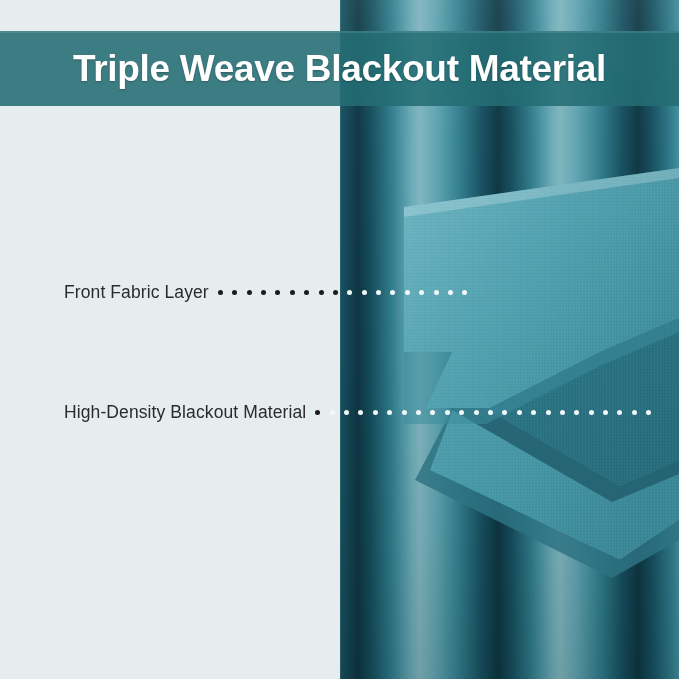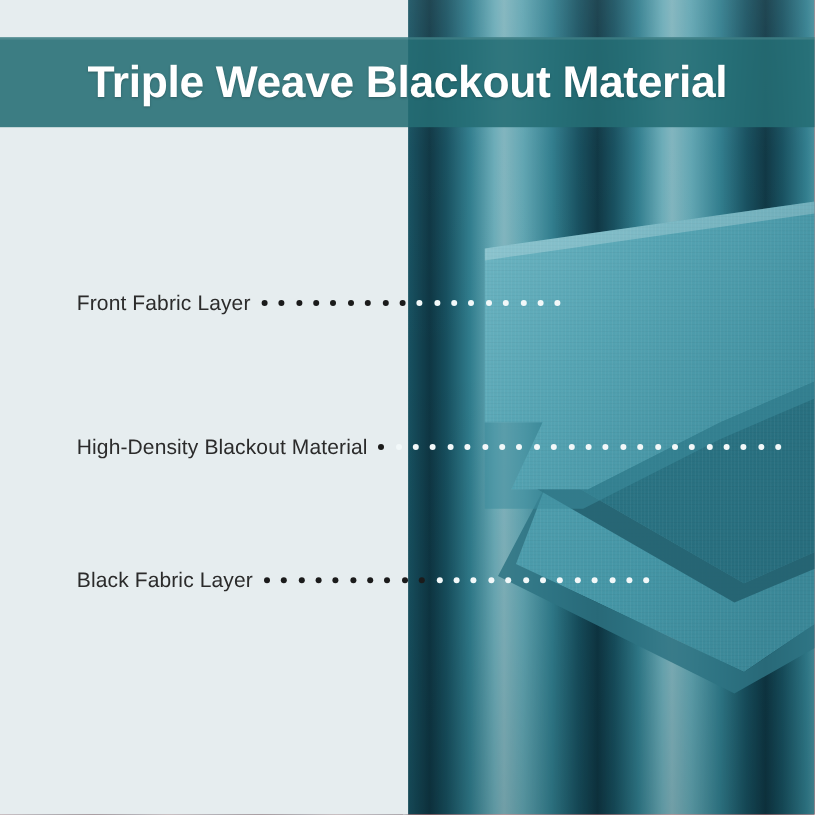--- a/index.html
+++ b/index.html
@@ -2,21 +2,21 @@
 <html><head>
 <meta charset="utf-8">
 <style>
   html,body{margin:0;padding:0;background:#fff;}
   body{font-family:"Liberation Sans",sans-serif;}
 
   #stage{
     position:relative;
     width:679px;height:679px;
     overflow:hidden;
-    background:#ef4444;
+    background:#3b82f6;
   }
 
   
   .curtain{
     position:absolute;inset:0;
     background:
       repeating-linear-gradient(
         to right,
         #a8d4db 0px,
         #7ec2cd 16px,
@@ -76,20 +76,21 @@
     text-shadow:0 1px 2px rgba(0,0,0,0.25);
     white-space:nowrap;
   }
 
   
   .leader-row{
     position:absolute;left:64px;
     height:24px;
     display:flex;align-items:center;
     white-space:nowrap;
+    margin-top:40px;
   }
   .leader-label{
     color:#2b2b2b;
     font-size:17.5px;
     font-weight:400;
     letter-spacing:0.1px;
     line-height:24px;
   }
   .leader-dots{
     display:flex;align-items:center;
@@ -219,42 +220,14 @@
       <i class="dot light"></i>
       <i class="dot light"></i>
       <i class="dot light"></i>
       <i class="dot light"></i>
       <i class="dot light"></i>
       <i class="dot light"></i>
       <i class="dot light"></i>
     </span>
   </div>
 
-  <div class="leader-row row-3">
-    <span class="leader-label">Black Fabric Layer</span>
-    <span class="leader-dots">
-      <i class="dot dark"></i>
-      <i class="dot dark"></i>
-      <i class="dot dark"></i>
-      <i class="dot dark"></i>
-      <i class="dot dark"></i>
-      <i class="dot dark"></i>
-      <i class="dot dark"></i>
-      <i class="dot dark"></i>
-      <i class="dot dark"></i>
-      <i class="dot dark"></i>
-      <i class="dot light"></i>
-      <i class="dot light"></i>
-      <i class="dot light"></i>
-      <i class="dot light"></i>
-      <i class="dot light"></i>
-      <i class="dot light"></i>
-      <i class="dot light"></i>
-      <i class="dot light"></i>
-      <i class="dot light"></i>
-      <i class="dot light"></i>
-      <i class="dot light"></i>
-      <i class="dot light"></i>
-      <i class="dot light"></i>
-    </span>
-  </div>
 
 </div>
 
 </body></html>

